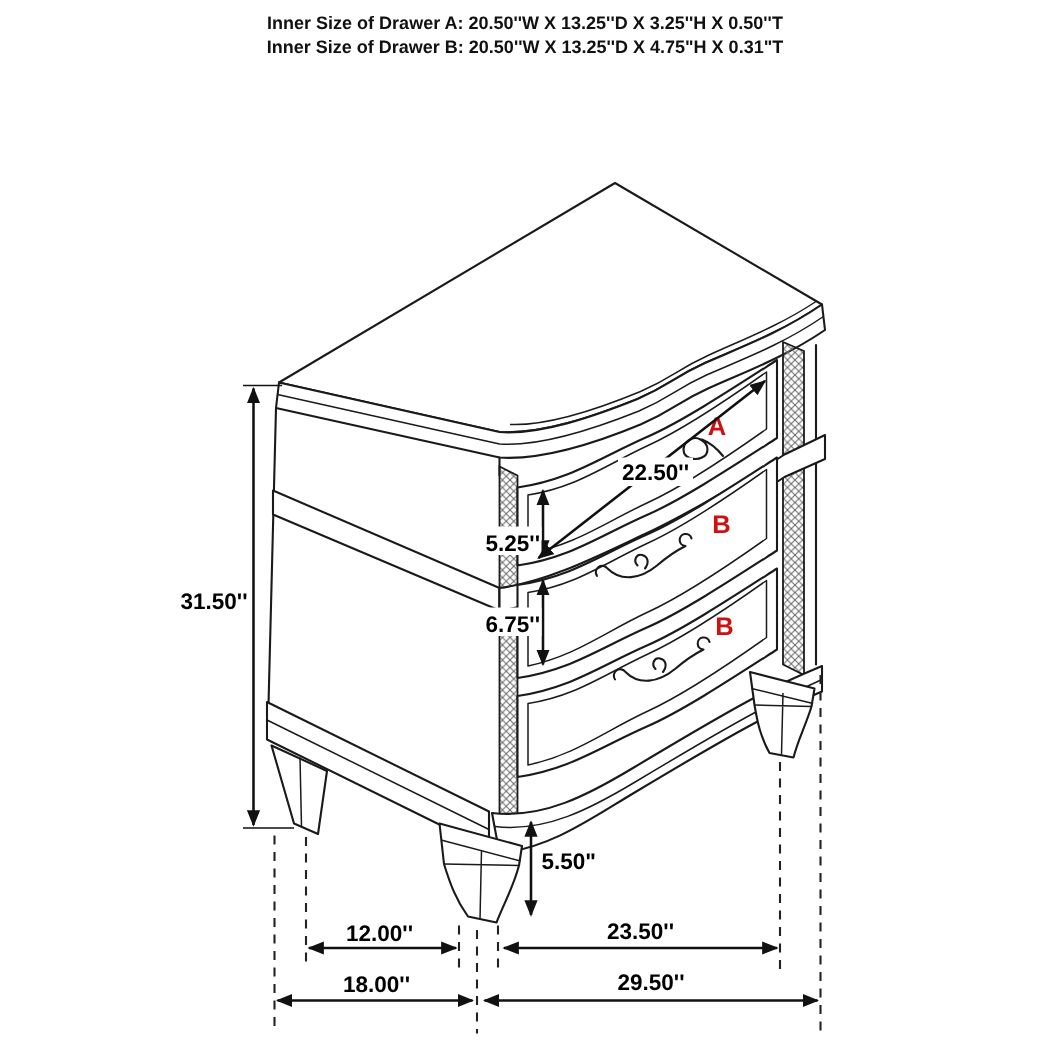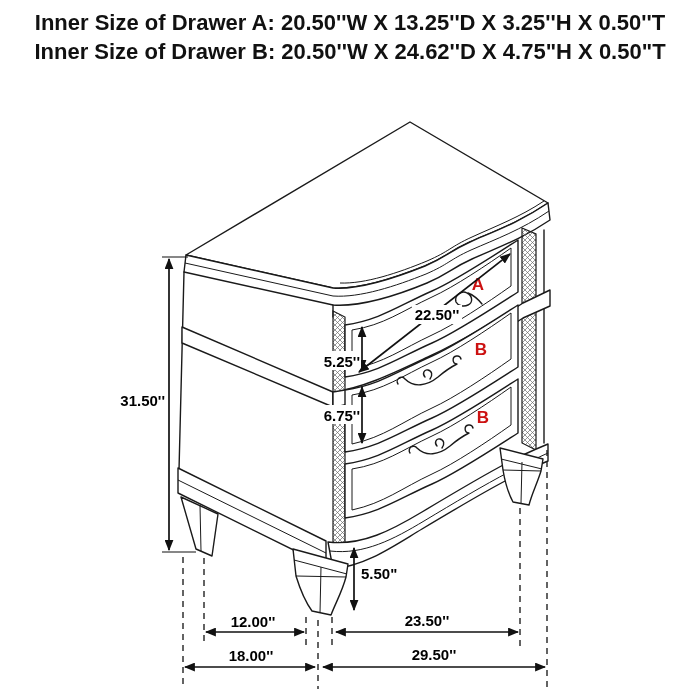--- a/index.html
+++ b/index.html
@@ -1,39 +1,39 @@
 <!DOCTYPE html>
 <html><head>
 <meta charset="utf-8">
 <style>
   html,body{margin:0;padding:0;background:#fff;}
   .stage{position:relative;width:700px;height:700px;background:#fff;overflow:hidden;
          font-family:"Liberation Sans", sans-serif;}
   .hdr{position:absolute;left:0;top:8px;width:700px;text-align:center;
-       font-weight:bold;font-size:22px;line-height:1.33;color:#111;letter-spacing:0;}
+       font-weight:bold;font-size:12px;line-height:1.33;color:#111;letter-spacing:0;}
   svg{position:absolute;left:0;top:0;}
   .ln{fill:none;stroke:#1a1a1a;stroke-width:1.4;stroke-linecap:round;stroke-linejoin:round;}
   .lnthin{fill:none;stroke:#1a1a1a;stroke-width:1;stroke-linejoin:round;}
   .fillw{fill:#ffffff;stroke:#1a1a1a;stroke-width:1.4;stroke-linejoin:round;}
   .mesh{fill:url(#meshpat);stroke:#1a1a1a;stroke-width:1.2;}
   .dim{stroke:#111;stroke-width:1.7;fill:none;}
   .ext{stroke:#111;stroke-width:1.1;fill:none;}
   .dash{stroke:#222;stroke-width:1.4;fill:none;stroke-dasharray:6 5;}
   .dimlab{font-family:"Liberation Sans", sans-serif;font-size:15px;font-weight:bold;fill:#000;}
   .redlab{font-family:"Liberation Sans", sans-serif;font-size:17px;font-weight:bold;fill:#cc1111;}
   .knock{fill:#fff;stroke:none;}
 </style>
 </head>
 <body>
 
 <div class="stage">
 
   <div class="hdr">
     <div>Inner Size of Drawer A: 20.50''W X 13.25''D X 3.25''H X 0.50''T</div>
-    <div>Inner Size of Drawer B: 20.50''W X 24.62''D X 4.75"H X 0.50"T</div>
+    <div>Inner Size of Drawer B: 20.50''W X 13.25''D X 4.75"H X 0.31"T</div>
   </div>
 
   <svg width="700" height="700" viewBox="0 0 700 700">
     <defs>
       <pattern id="meshpat" width="5" height="5" patternUnits="userSpaceOnUse">
         <path d="M0,5 L5,0 M0,0 L5,5" stroke="#6a6a6a" stroke-width="0.7" fill="none"></path>
       </pattern>
       <marker id="ah" viewBox="0 0 10 8" refX="9" refY="4" markerWidth="11" markerHeight="9" orient="auto-start-reverse" markerUnits="userSpaceOnUse">
         <path d="M0,0 L10,4 L0,8 Z" fill="#111"></path>
       </marker>

